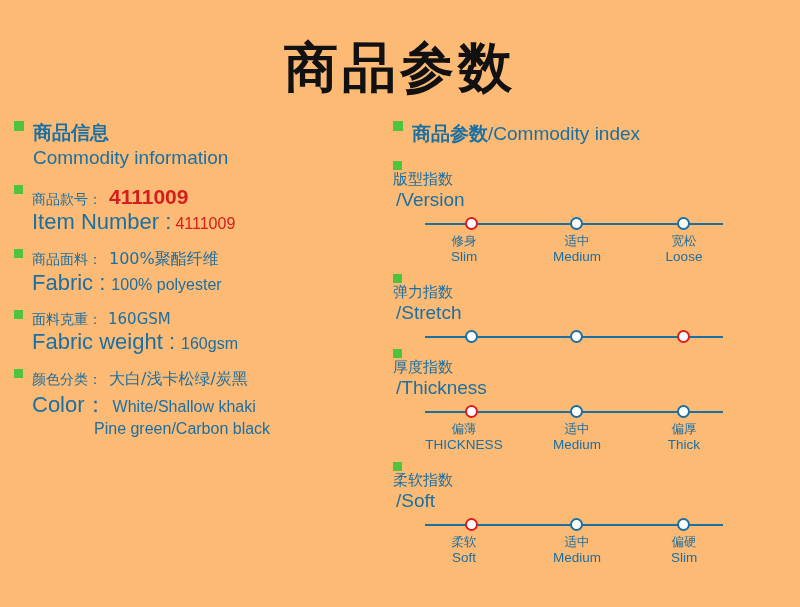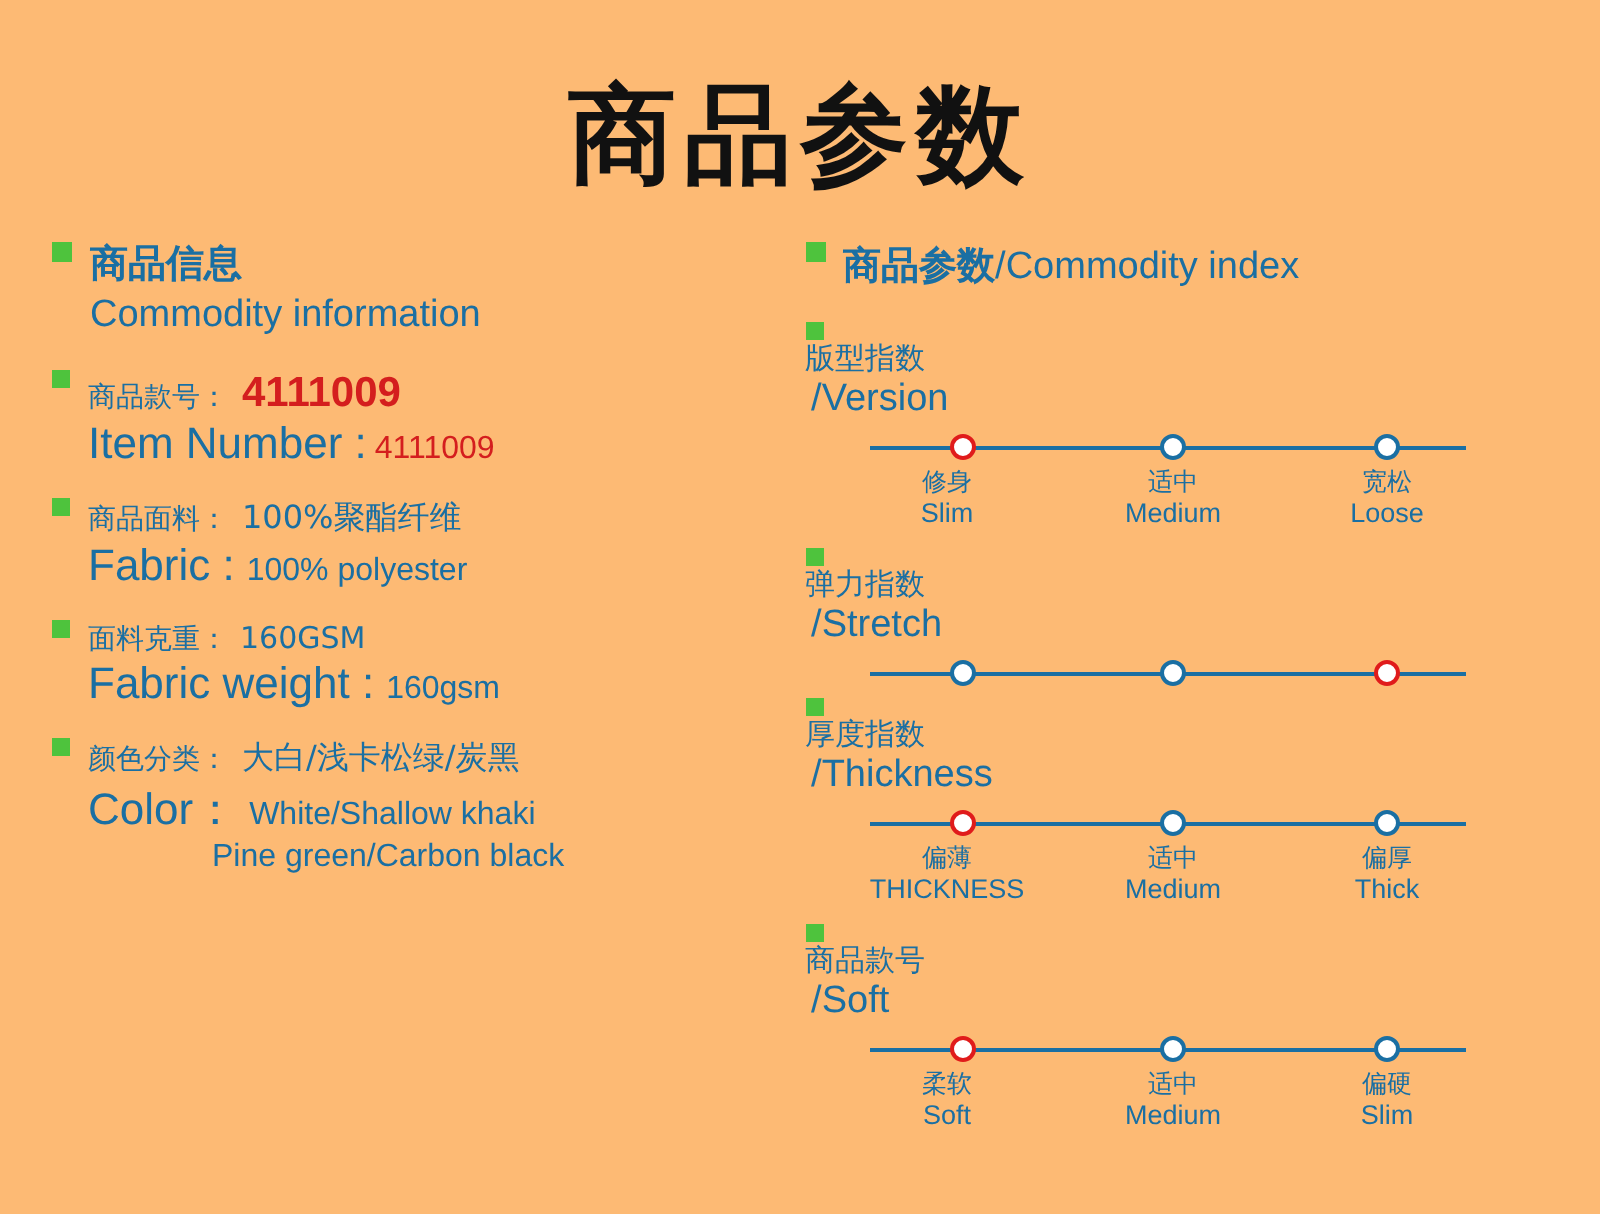--- a/index.html
+++ b/index.html
@@ -24,21 +24,21 @@
     font-size: 54px;
     font-weight: bold;
     color: #111111;
     letter-spacing: 4px;
     padding-top: 38px;
     line-height: 1.1;
     font-family: "DejaVu Sans", "Liberation Sans", sans-serif;
   }
   .columns {
     display: flex;
-    padding-left: 26px;
+    padding-left: 14px;
     padding-right: 10px;
     margin-top: 24px;
   }
   .col-left {
     width: 375px;
   }
   .col-right {
     width: 390px;
     margin-left: 4px;
   }
@@ -364,21 +364,21 @@
           <span class="lab l2">
             <span class="cn">偏厚</span>
             <span class="en">Thick</span>
           </span>
         </div>
       </div>
 
       <div class="index-block">
         <div class="index-head">
           <span class="bullet small"></span>
-          <span class="index-cn">商品款号</span>
+          <span class="index-cn">柔软指数</span>
           <span class="index-en">/Soft</span>
         </div>
         <div class="scale">
           <div class="scale-line"></div>
           <div class="dot p0 active"></div>
           <div class="dot p1"></div>
           <div class="dot p2"></div>
         </div>
         <div class="labels">
           <span class="lab l0">

